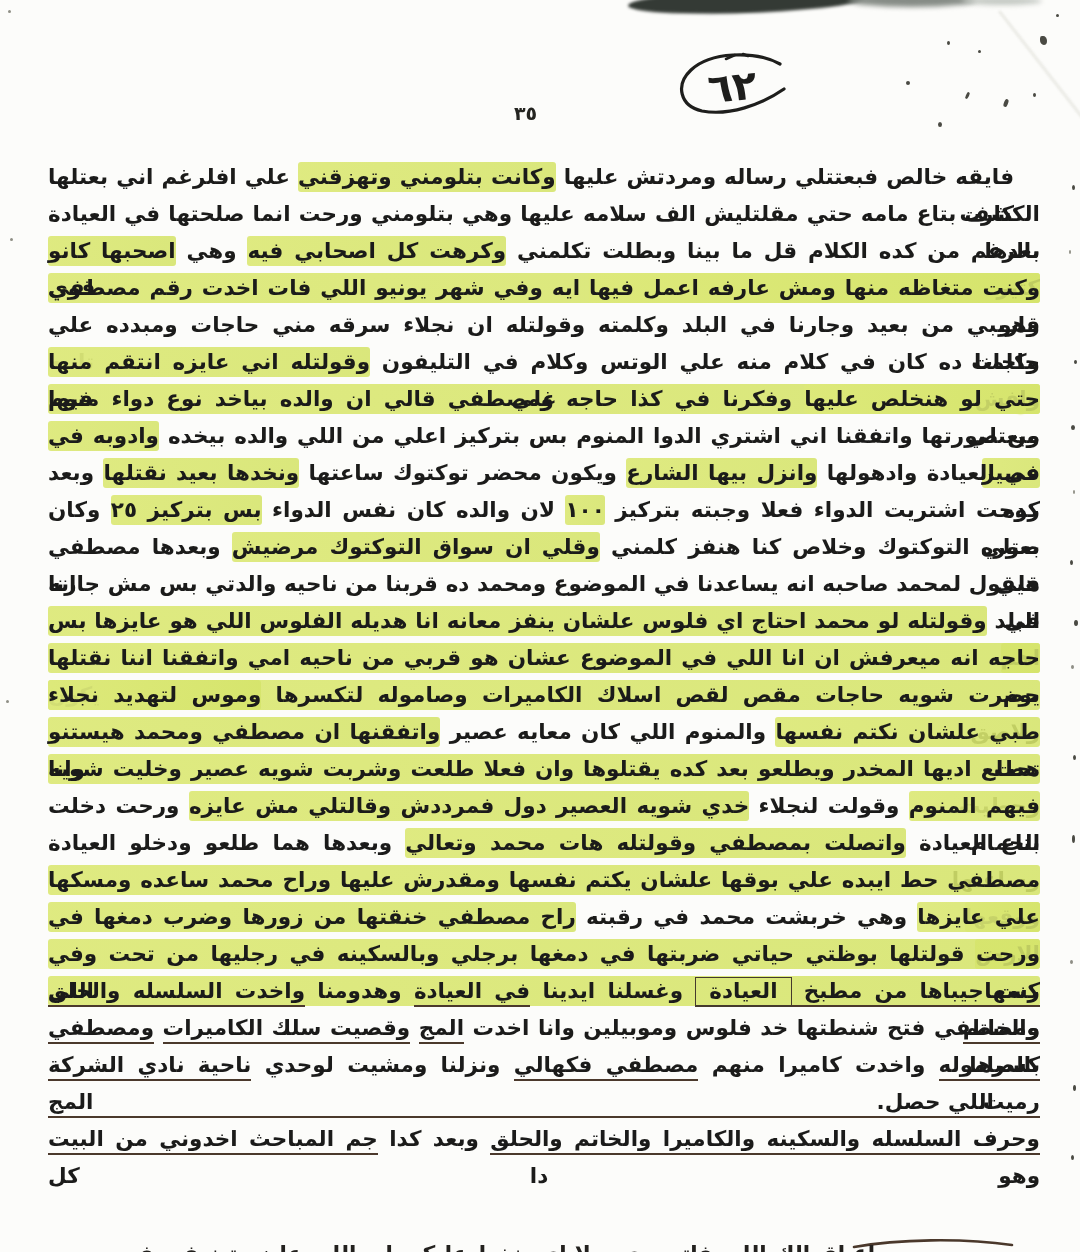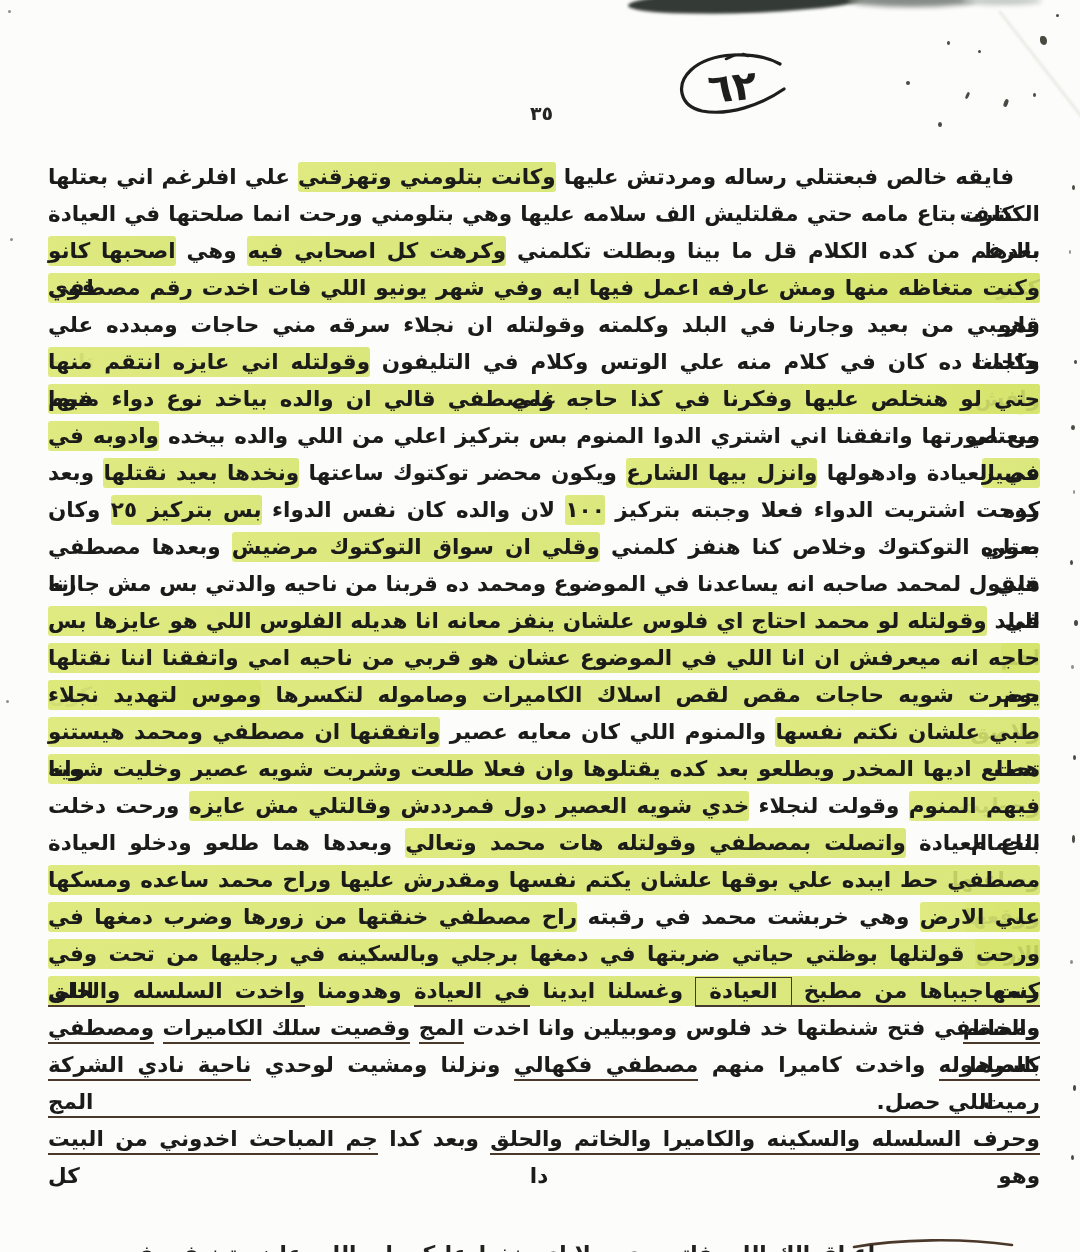--- a/index.html
+++ b/index.html
@@ -15,21 +15,21 @@
   .smudge-mid{left:848px;top:-6px;width:128px;height:13px;background:#868c86;filter:blur(2.5px);}
   .smudge-light{left:962px;top:-3px;width:80px;height:8px;background:#c3c8c2;filter:blur(2.5px);}
   .crease{position:absolute;background:#e6e6e0;opacity:.8;}
   .crease-1{left:998px;top:12px;width:3px;height:150px;transform:rotate(-38deg);transform-origin:top left;filter:blur(1px);}
   .speck{position:absolute;background:#4a4a43;border-radius:50%;}
   .speck.lt{background:#8f8f86;}
   .hl-bleed{position:absolute;left:1015px;top:398px;width:11px;height:16px;background:#d9e86e;border-radius:50%;filter:blur(1px);}
   
   .hand-mark{position:absolute;left:668px;top:48px;width:135px;height:80px;}
   
-  .page-number{position:absolute;left:530px;top:102px;font-size:19px;font-weight:bold;color:#242420;direction:rtl;}
+  .page-number{position:absolute;left:514px;top:102px;font-size:19px;font-weight:bold;color:#242420;direction:rtl;}
   
   .text-block{
     position:absolute;top:158px;right:40px;left:48px;
     direction:rtl;color:#1b1b1a;font-size:21.5px;font-weight:bold;
   }
   .line{
     height:37px;line-height:37px;
     text-align:justify;text-align-last:justify;-moz-text-align-last:justify;
     white-space:normal;
   }
@@ -83,21 +83,21 @@
       <div class="line"><span class="">صوره التوكتوك وخلاص كنا هنفز كلمني </span><span class="hl">وقلي ان سواق التوكتوك مرضيش</span><span class=""> وبعدها مصطفي قلي انه</span></div>
       <div class="line"><span class="">هيقول لمحمد صاحبه انه يساعدنا في الموضوع ومحمد ده قربنا من ناحيه والدتي بس مش جارنا في</span></div>
       <div class="line"><span class="">البلد </span><span class="hl">وقولتله لو محمد احتاج اي فلوس علشان ينفز معانه انا هديله الفلوس اللي هو عايزها بس اهم</span></div>
       <div class="line"><span class="hl">حاجه انه ميعرفش ان انا اللي في الموضوع عشان هو قربي من ناحيه امي واتفقنا اننا نقتلها يوم يكون</span></div>
       <div class="line"><span class="">حضرت شويه حاجات مقص لقص اسلاك الكاميرات وصاموله لتكسرها </span><span class="hl">وموس لتهديد نجلاء</span><span class=""> ولاصق</span></div>
       <div class="line"><span class="hl">طبي علشان نكتم نفسها</span><span class=""> والمنوم اللي كان معايه عصير </span><span class="hl">واتفقنها ان مصطفي ومحمد هيستنو تحت وانا</span></div>
       <div class="line"><span class="">هطلع اديها المخدر ويطلعو بعد كده يقتلوها وان فعلا طلعت وشربت شويه عصير وخليت شويه وحطيت</span></div>
       <div class="line"><span class="hl">فيهم المنوم</span><span class=""> وقولت لنجلاء </span><span class="hl">خدي شويه العصير دول فمرددش وقالتلي مش عايزه</span><span class=""> ورحت دخلت الحمام</span></div>
       <div class="line"><span class="">بتاع العيادة </span><span class="hl">واتصلت بمصطفي وقولتله هات محمد وتعالي</span><span class=""> وبعدها هما طلعو ودخلو العيادة وساعتها</span></div>
       <div class="line"><span class="hl">مصطفي حط ايبده علي بوقها علشان يكتم نفسها ومقدرش عليها وراح محمد ساعده ومسكها ووقعها</span></div>
-      <div class="line"><span class="hl">علي الارض</span><span class=""> وهي خربشت محمد في رقبته </span><span class="hl">راح مصطفي خنقتها من زورها وضرب دمغها في الارض</span></div>
+      <div class="line"><span class="hl">علي عايزها</span><span class=""> وهي خربشت محمد في رقبته </span><span class="hl">راح مصطفي خنقتها من زورها وضرب دمغها في الارض</span></div>
       <div class="line"><span class="hl">ورحت قولتلها بوظتي حياتي ضربتها في دمغها برجلي وبالسكينه في رجليها من تحت وفي رسها اللي</span></div>
       <div class="line"><span class="ul">كنت جيباها من مطبخ </span><span class="ul ulbox">العيادة</span><span class=""> وغسلنا ايدينا </span><span class="ul">في العيادة</span><span class=""> وهدومنا </span><span class="ul">واخدت السلسله والحلق والخاتم</span></div>
       <div class="line"><span class="">ومصطفي فتح شنطتها خد فلوس وموبيلين وانا اخدت </span><span class="ul">المج</span><span class=""> </span><span class="ul">وقصيت سلك الكاميرات</span><span class=""> </span><span class="ul">ومصطفي كسرها</span></div>
       <div class="line"><span class="ul">بالصاموله</span><span class=""> واخدت كاميرا منهم </span><span class="ul">مصطفي فكهالي</span><span class=""> ونزلنا ومشيت لوحدي </span><span class="ul">ناحية نادي الشركة رميت المج</span></div>
       <div class="line final"><span class="">اللي حصل.</span></div>
       <div class="line"><span class="ul">وحرف السلسله والسكينه والكاميرا والخاتم والحلق</span><span class=""> وبعد كدا </span><span class="ul">جم المباحث اخدوني من البيت</span><span class=""> وهو دا كل</span></div>
     </div>
 
   <svg class="curve-underline" viewBox="0 0 170 14">
     <path d="M6,11 C50,3 115,2 164,9" fill="none" stroke="#4a382b" stroke-width="2.6" stroke-linecap="round"></path>

